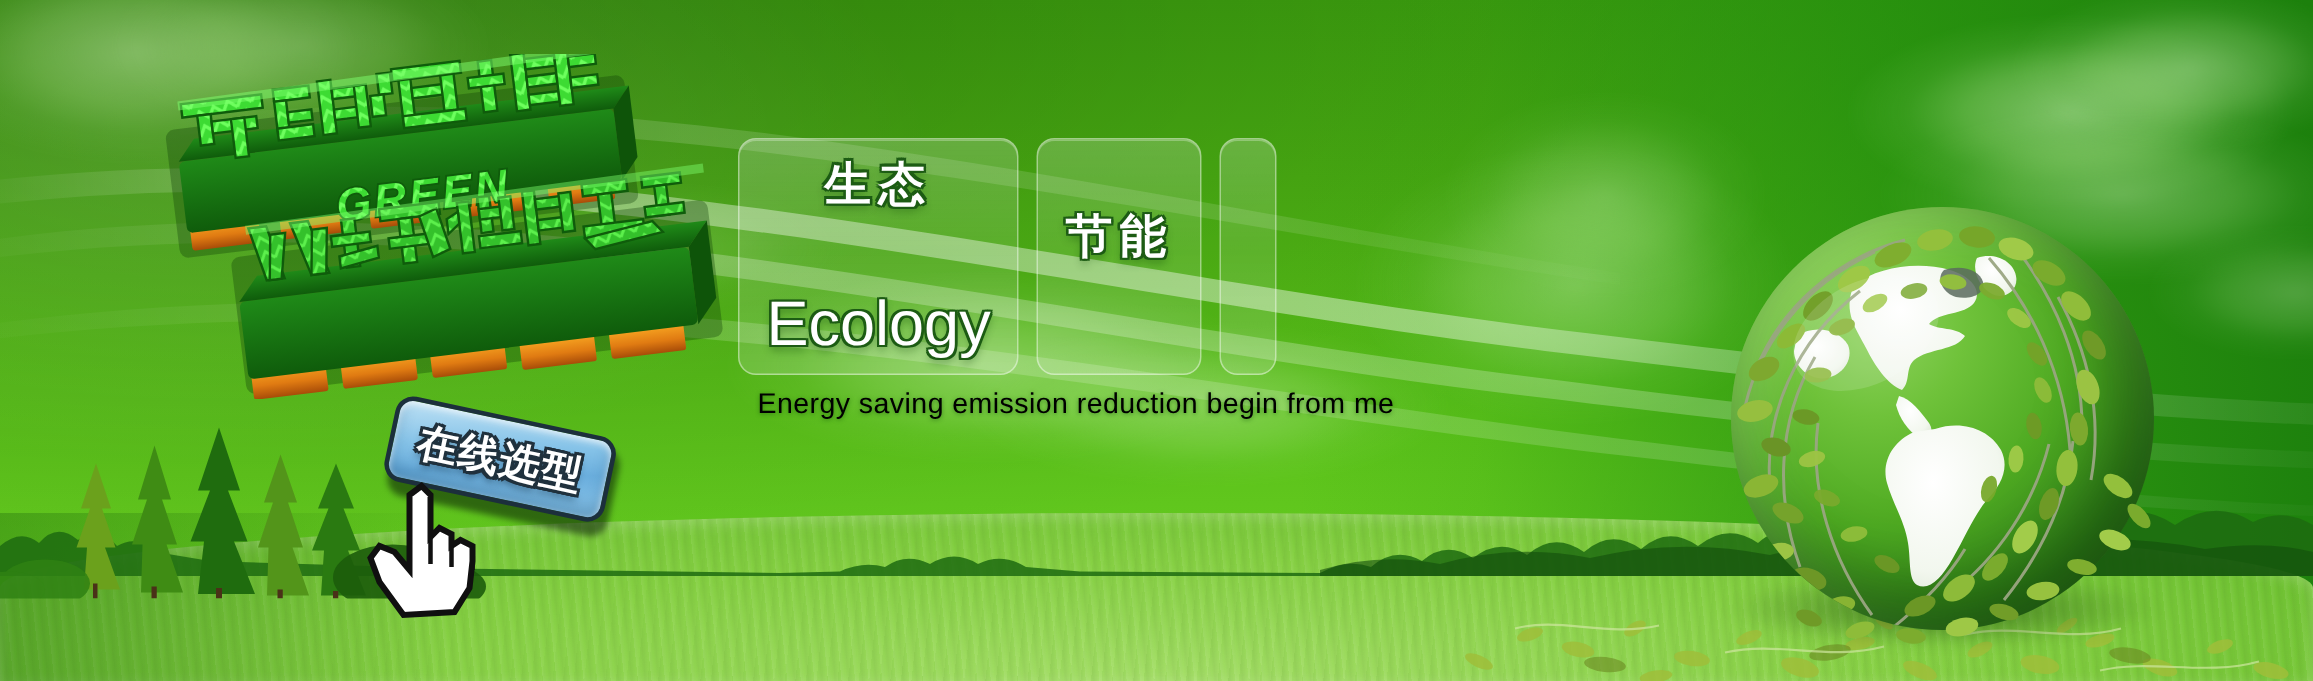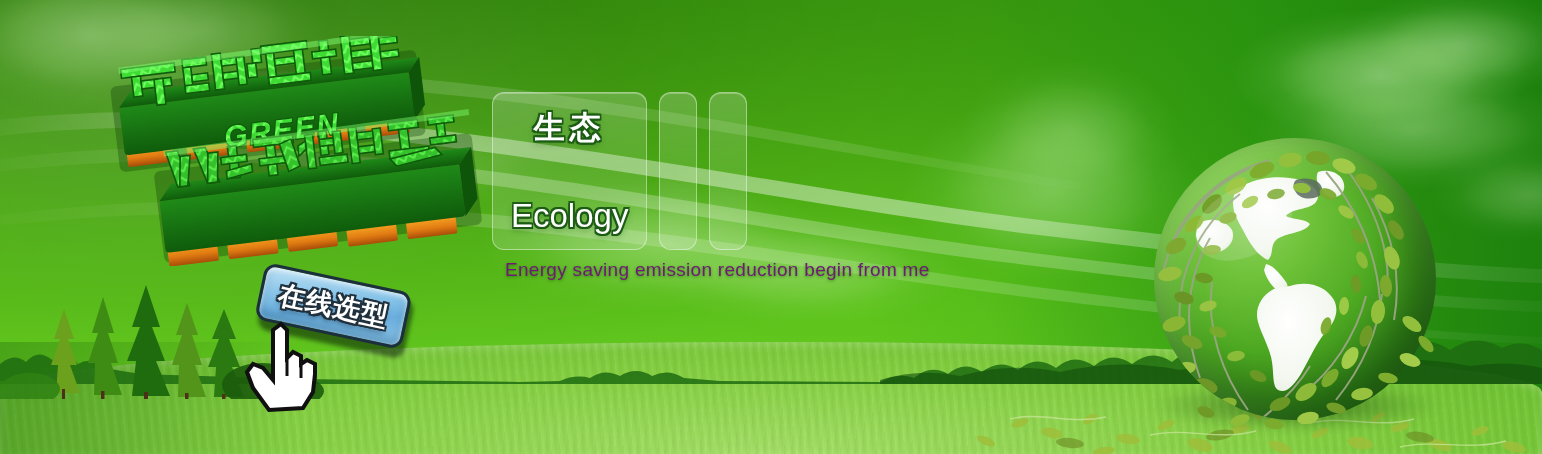--- a/index.html
+++ b/index.html
@@ -205,38 +205,38 @@
     letter-spacing: 5px;
     margin-bottom: 26px;
     white-space: nowrap;
     text-shadow:
       -1.6px 0 0 #1d5c14, 1.6px 0 0 #1d5c14, 0 -1.6px 0 #1d5c14, 0 1.6px 0 #1d5c14,
       -1.6px -1.6px 0 #1d5c14, 1.6px -1.6px 0 #1d5c14, -1.6px 1.6px 0 #1d5c14, 1.6px 1.6px 0 #1d5c14,
       0 3px 6px rgba(12,60,6,0.45);
   }
   .card-en {
     font-family: "Liberation Sans", sans-serif;
-    font-size: 33px;
+    font-size: 42px;
     font-weight: normal;
     color: #ffffff;
     white-space: nowrap;
     text-shadow:
       -1.6px 0 0 #1d5c14, 1.6px 0 0 #1d5c14, 0 -1.6px 0 #1d5c14, 0 1.6px 0 #1d5c14,
       -1.6px -1.6px 0 #1d5c14, 1.6px -1.6px 0 #1d5c14, -1.6px 1.6px 0 #1d5c14, 1.6px 1.6px 0 #1d5c14,
       0 3px 6px rgba(12,60,6,0.45);
     margin-top: 22px;
   }
 
   
   .tagline {
     position: absolute;
     left: 505px; top: 259px;
     font-family: "Liberation Sans", sans-serif;
     font-size: 19px;
-    color: #701a75;
+    color: #000000;
     letter-spacing: .3px;
     white-space: nowrap;
     text-shadow: 0 1px 3px rgba(20,80,10,0.55);
   }
 </style>
 </head>
 <body>
 
 <div id="banner">
 
@@ -621,20 +621,21 @@
     <path d="M30,12 L38,6 L44,12 L44,40 L50,34 L58,38 L58,46 L64,42 L72,46 L72,56 L70,74 L60,90 L26,92 L10,70 L4,54 L10,46 L20,50 L30,62 Z" fill="#ffffff" stroke="#101010" stroke-width="4" stroke-linejoin="miter"></path>
     <path d="M44,40 L44,58 M58,44 L58,60 M72,50 L72,62" stroke="#101010" stroke-width="3" fill="none"></path>
   </svg>
 
   <div class="cards">
     <div class="card">
       <span class="card-cn">生态</span>
       <span class="card-en">Ecology</span>
     </div>
     <div class="card">
+      <span class="card-cn">节能</span>
     </div>
     <div class="card">
     </div>
   </div>
 
   <div class="tagline">Energy saving emission reduction begin from me</div>
 
 </div>
 
 </body></html>

